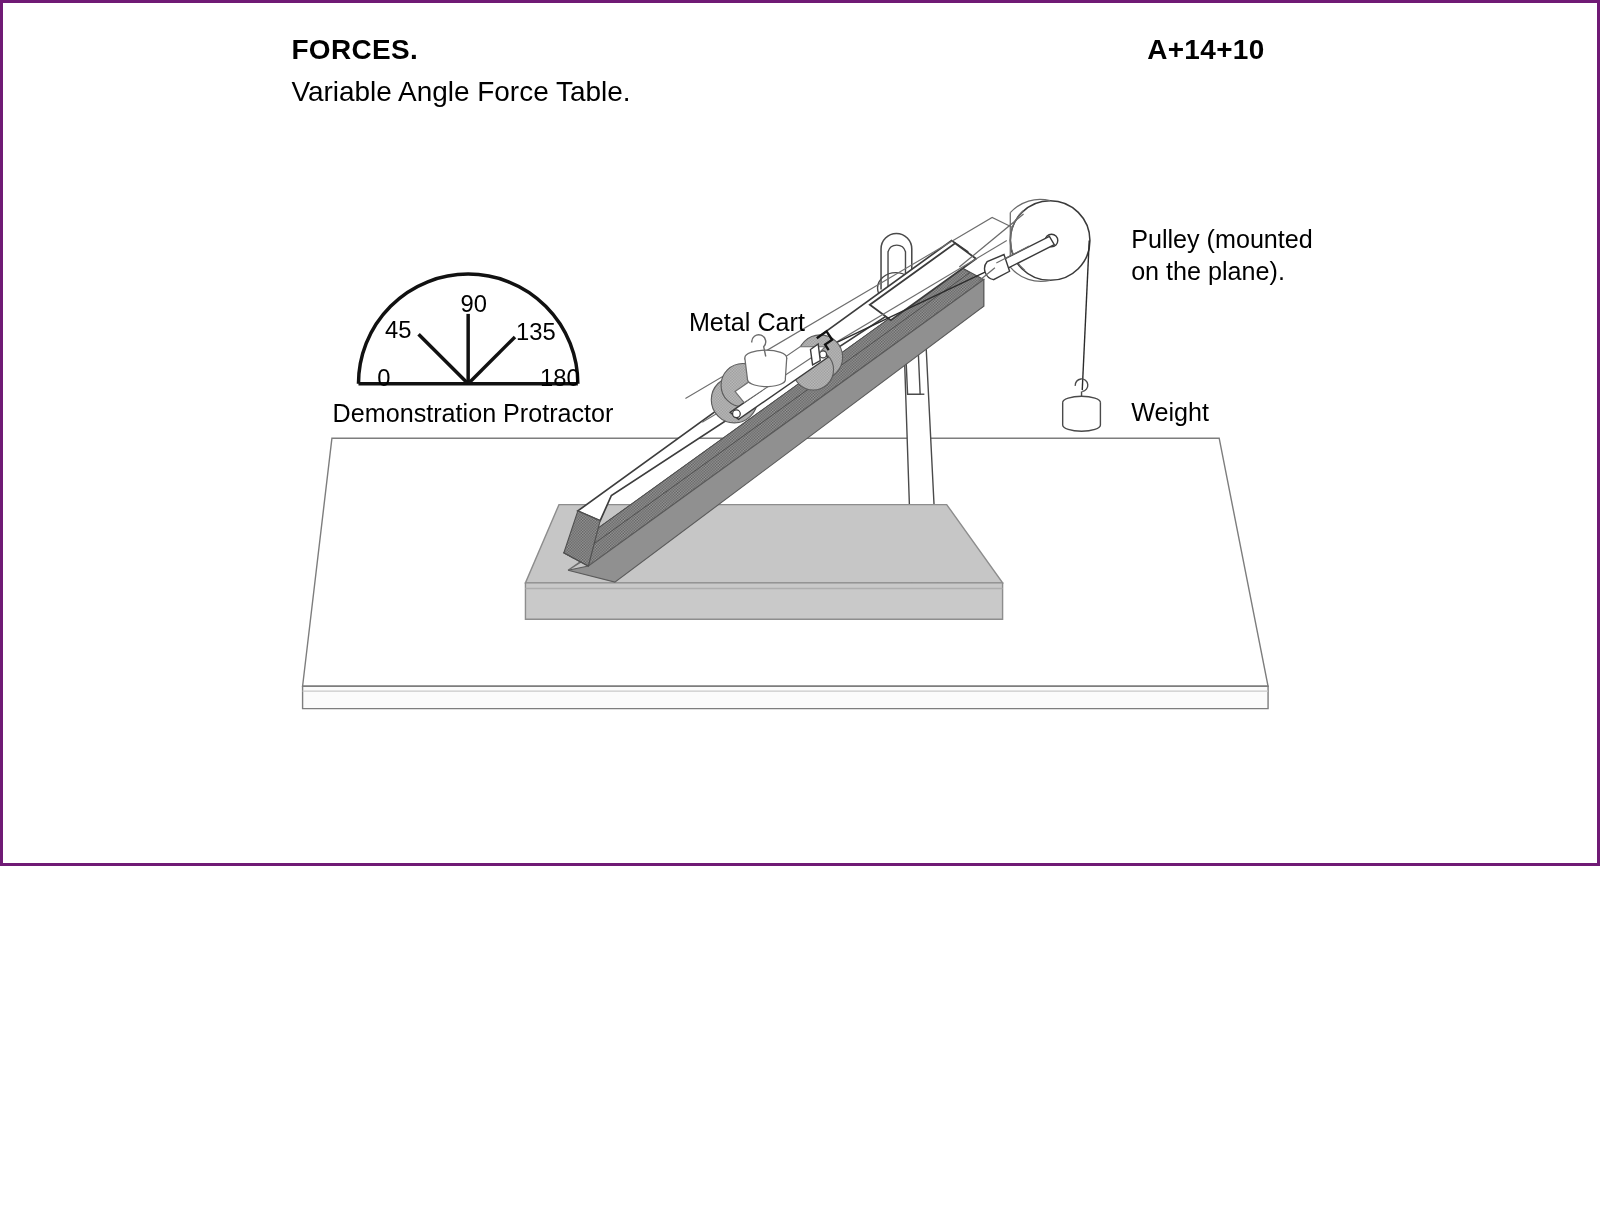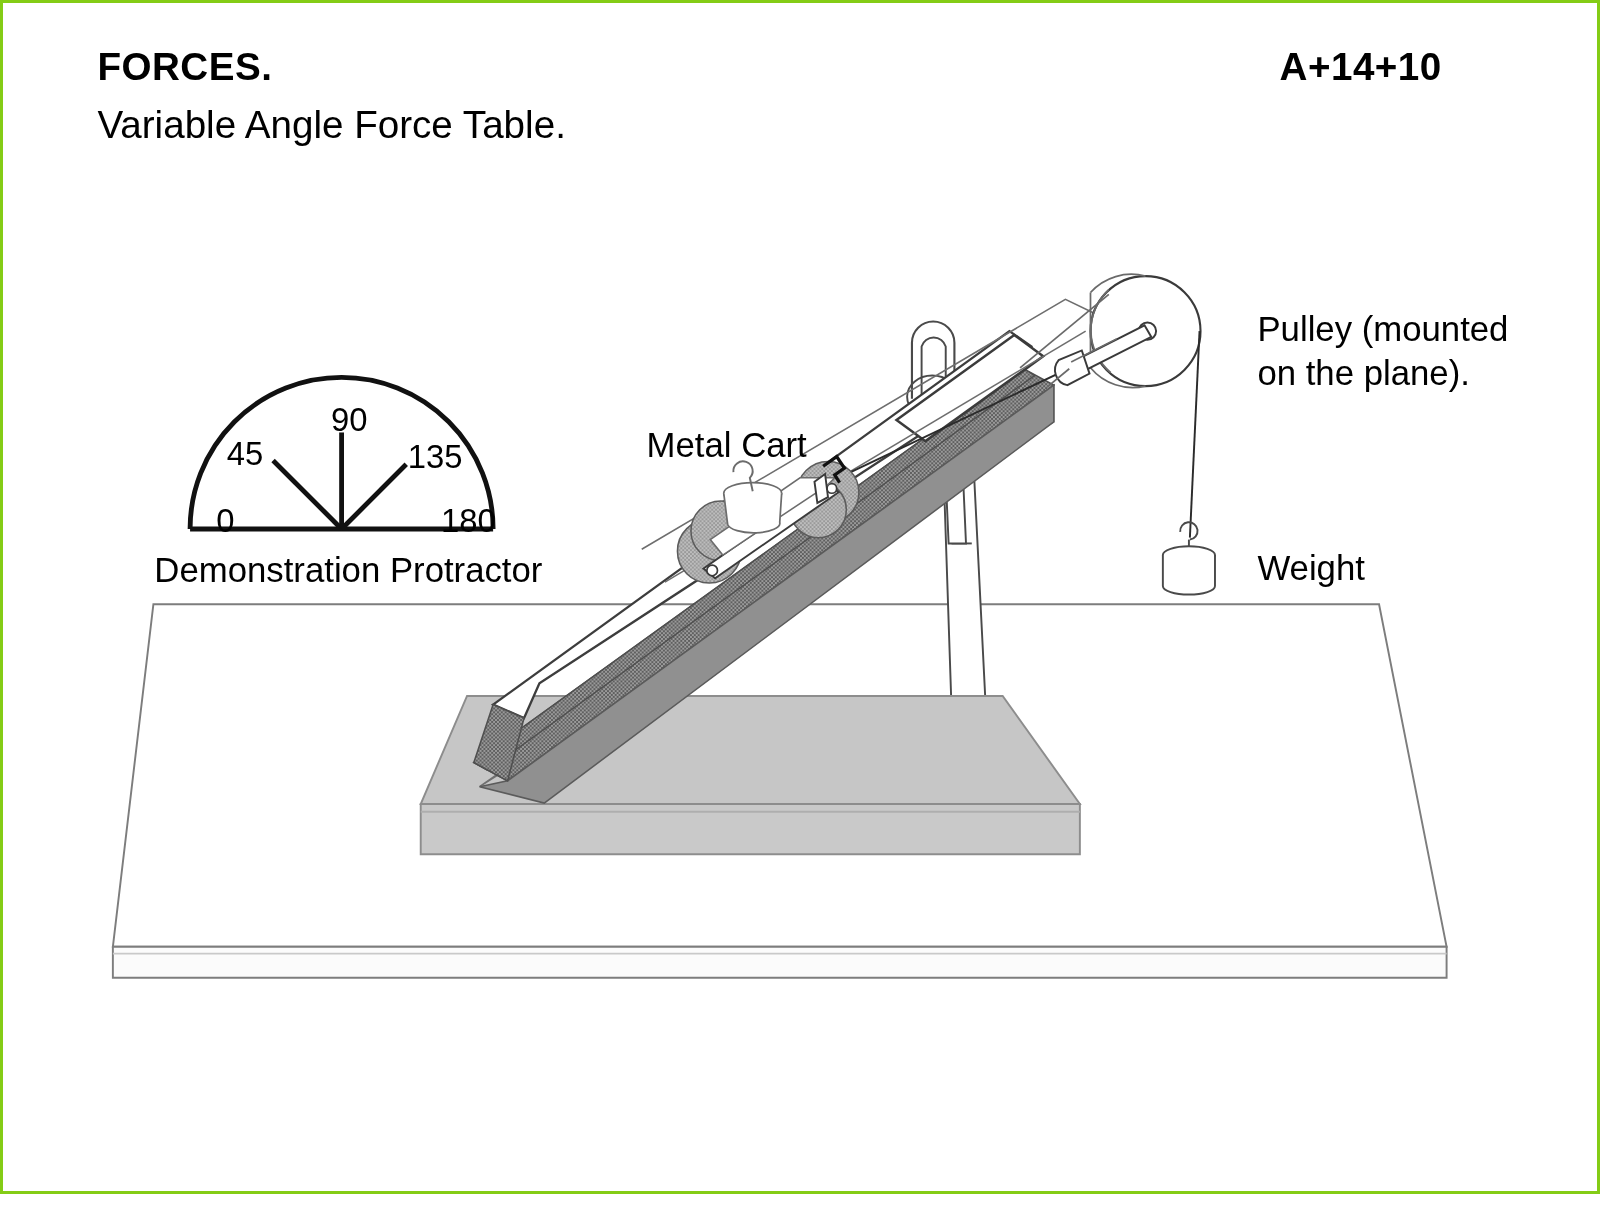--- a/index.html
+++ b/index.html
@@ -8,24 +8,24 @@
     padding: 0;
     background: #ffffff;
   }
   body {
     font-family: "Liberation Sans", sans-serif;
     color: #000000;
   }
   #page {
     position: relative;
     width: 1600px;
-    height: 1194px;
+    height: 866px;
     background: #ffffff;
     box-sizing: border-box;
-    border: 3px solid #84cc16;
+    border: 3px solid #701a75;
     overflow: hidden;
   }
   #figure {
     position: absolute;
     inset: 0;
     width: 100%;
     height: 100%;
     display: block;
   }
   .txt-title {

